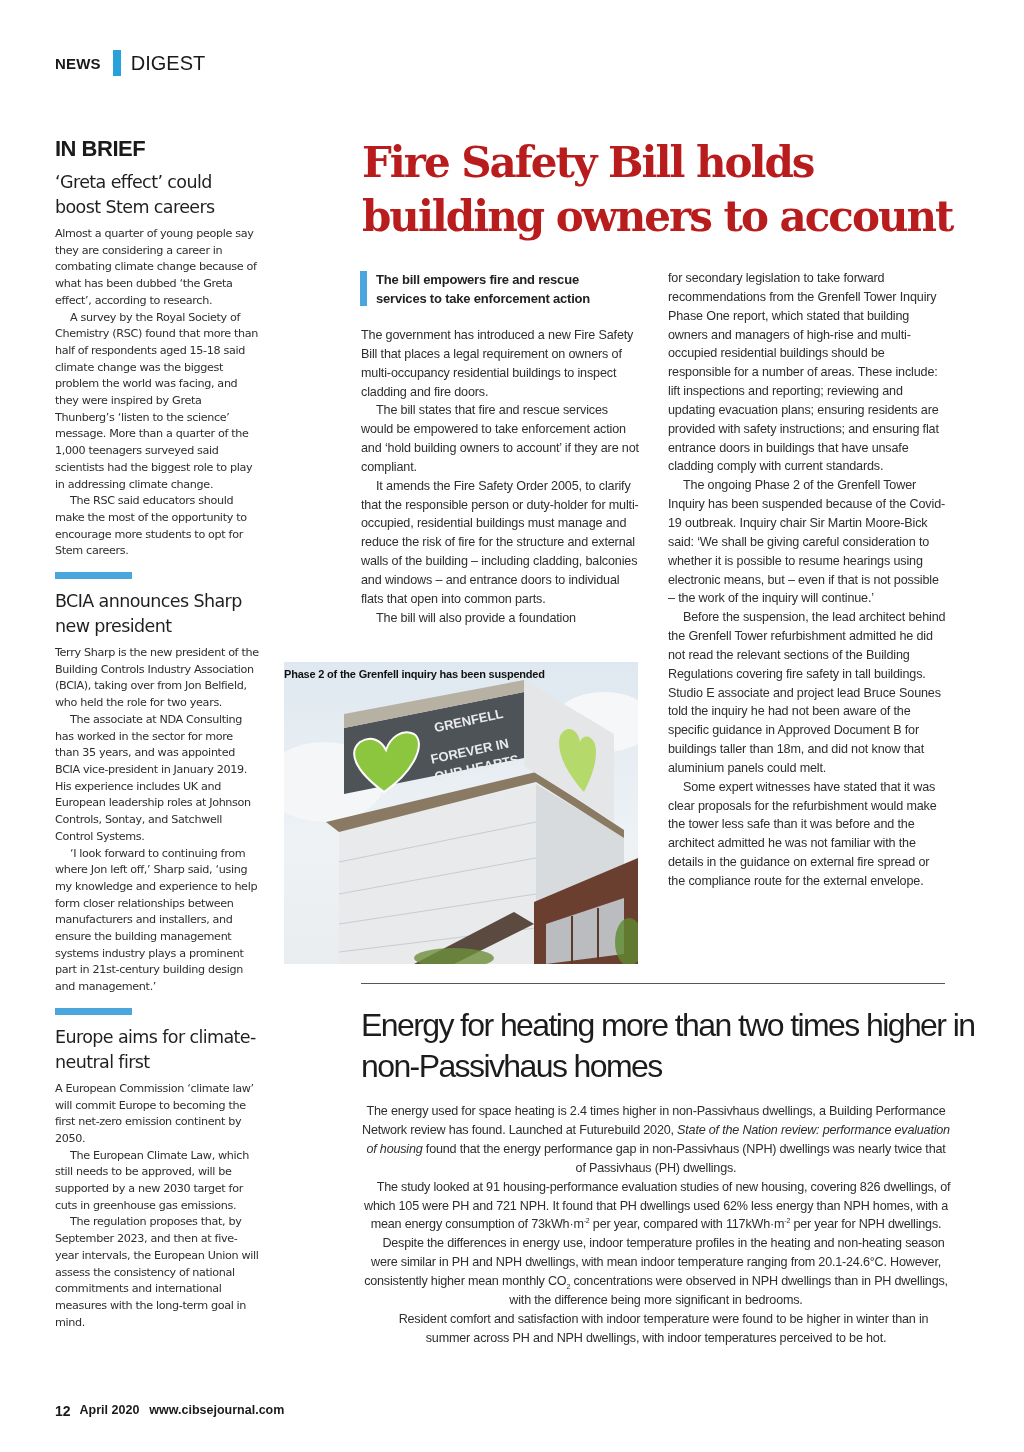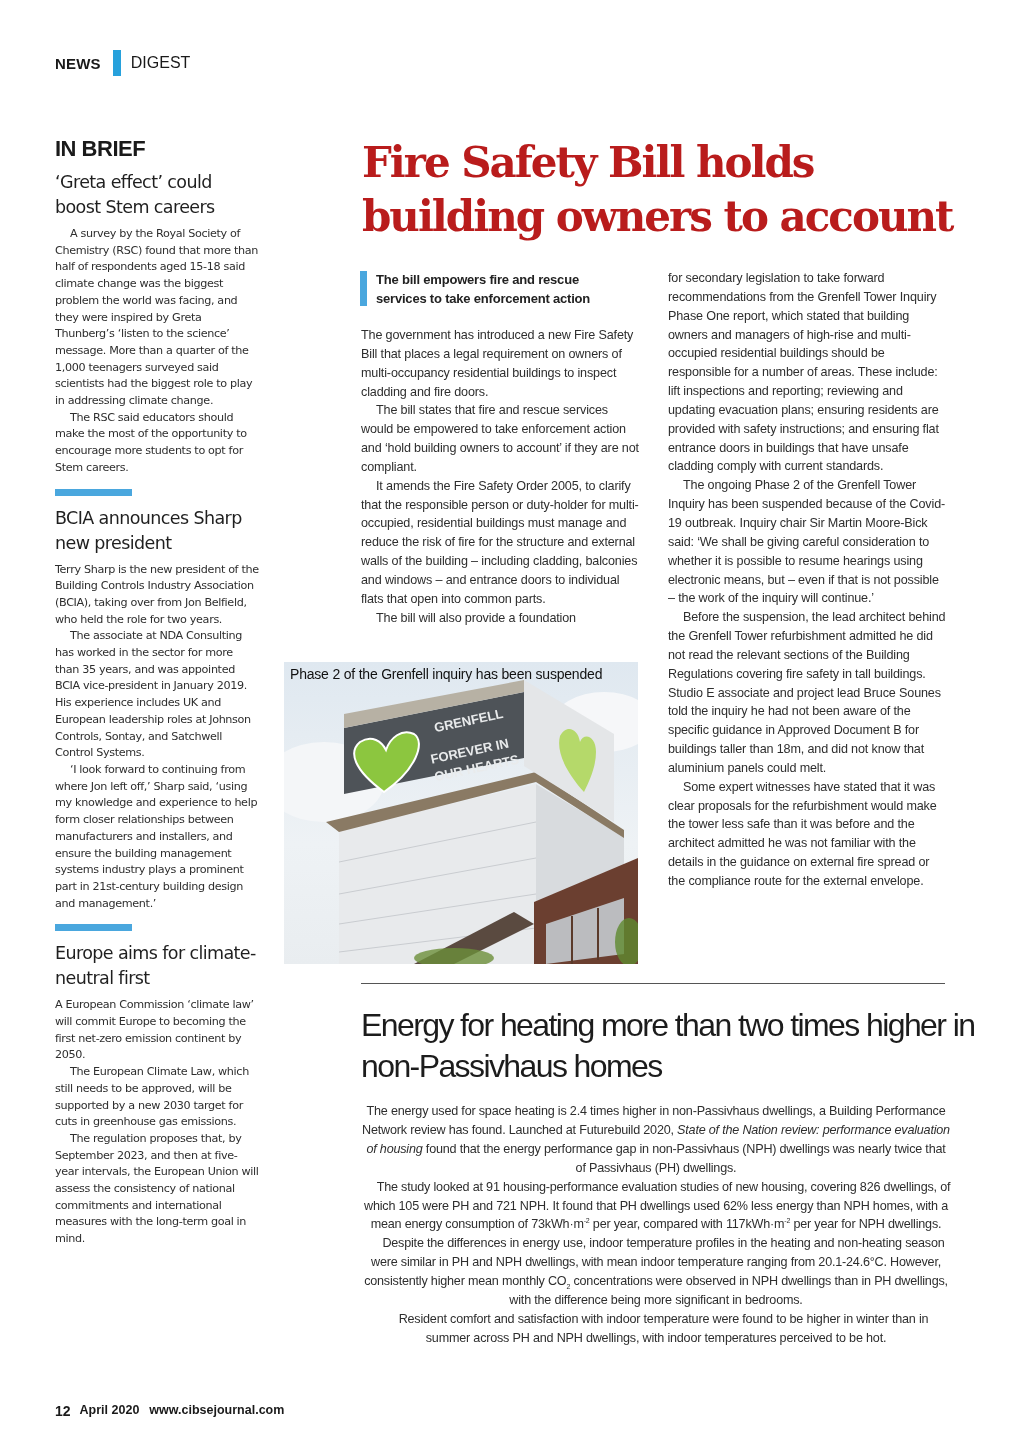--- a/index.html
+++ b/index.html
@@ -1,21 +1,21 @@
 <!DOCTYPE html>
 <html><head>
 <meta charset="utf-8">
 <style>
   html, body { margin:0; padding:0; background:#ffffff; }
   body { width:1024px; height:1452px; position:relative; overflow:hidden; color:#2b2b2b; font-family:"Liberation Sans", sans-serif; }
 
   .header { position:absolute; left:55px; top:51px; height:24px; display:flex; align-items:center; }
   .header .news { font-family:"Liberation Sans", sans-serif; font-weight:bold; font-size:15px; color:#1a1a1a; letter-spacing:0.2px; }
   .header .bar { width:8px; height:26px; background:#27a1dc; margin:0 10px 0 12px; }
-  .header .digest { font-size:16px; color:#1a1a1a; }
+  .header .digest { font-size:20px; color:#1a1a1a; }
 
   
   .brief { position:absolute; left:55px; top:136px; width:205px; font-family:"DejaVu Sans", sans-serif; }
   .brief .inbrief { font-family:"Liberation Sans", sans-serif; font-weight:bold; font-size:22px; color:#1a1a1a; letter-spacing:-0.5px; margin:0 0 8px 0; line-height:26px; }
   .brief h3 { font-family:"DejaVu Sans", sans-serif; font-weight:normal; font-size:17.5px; line-height:25px; margin:0 0 6px 0; color:#1f1f1f; letter-spacing:-0.6px; }
   .brief p { margin:0; font-size:11.2px; line-height:16.7px; color:#2e2e2e; letter-spacing:-0.35px; }
   .brief p.indent { text-indent:15px; }
   .brief .rule { width:77px; height:7px; background:#4aa7de; margin:12px 0 10px 0; }
   .brief .story { margin:0; }
 
@@ -25,21 +25,21 @@
   .standfirst .sbar { width:7px; height:35px; background:#4aa7de; margin-right:9px; margin-top:1px; flex:none; }
   .standfirst .stext { font-family:"Liberation Sans", sans-serif; font-weight:bold; font-size:13px; line-height:19px; color:#222; letter-spacing:-0.2px; }
 
   .col { position:absolute; font-family:"Liberation Sans", sans-serif; font-size:12.6px; line-height:18.85px; color:#2e2e2e; letter-spacing:-0.15px; }
   .col p { margin:0; }
   .col p.indent { text-indent:15px; }
   .col1 { left:361px; top:326px; width:280px; }
   .col2 { left:668px; top:269px; width:280px; }
 
   .photo { position:absolute; left:284px; top:662px; width:354px; height:302px; overflow:hidden; background:linear-gradient(180deg,#dfe8f0 0%,#eef2f5 60%,#e9edf0 100%); }
-  .photo .caption { position:absolute; left:6px; top:5px; font-family:"Liberation Sans", sans-serif; font-weight:normal; font-size:14px; line-height:14px; color:#111; letter-spacing:-0.2px; z-index:5; }
+  .photo .caption { position:absolute; left:0; top:5px; font-family:"Liberation Sans", sans-serif; font-weight:bold; font-size:11px; line-height:14px; color:#111; letter-spacing:-0.2px; z-index:5; }
   .photo svg { position:absolute; left:0; top:0; }
 
   .divider { position:absolute; left:361px; top:983px; width:584px; height:1px; background:#555; }
 
   .sec-title { position:absolute; left:361px; top:1005px; width:620px; font-family:Liberation Sans, sans-serif; font-weight:normal; font-size:32px; line-height:41px; color:#1c1c1c; letter-spacing:-1.6px; margin:0; }
   .sec-body { position:absolute; left:361px; top:1102px; width:590px; font-family:"Liberation Sans", sans-serif; font-size:12.6px; line-height:18.9px; color:#2e2e2e; letter-spacing:-0.2px;text-align:center; }
   .sec-body p { margin:0; }
   .sec-body p.indent { text-indent:15px; }
   .sec-body em { font-style:italic; }
   .sec-body sup { font-size:7px; vertical-align:super; line-height:0; }
@@ -57,20 +57,21 @@
   <span class="news">NEWS</span>
   <span class="bar"></span>
   <span class="digest">DIGEST</span>
 </div>
 
 <div class="brief">
   <div class="inbrief">IN BRIEF</div>
 
   <div class="story">
     <h3>‘Greta effect’ could boost Stem careers</h3>
+    <p>Almost a quarter of young people say they are considering a career in combating climate change because of what has been dubbed ‘the Greta effect’, according to research.</p>
     <p class="indent">A survey by the Royal Society of Chemistry (RSC) found that more than half of respondents aged 15-18 said climate change was the biggest problem the world was facing, and they were inspired by Greta Thunberg’s ‘listen to the science’ message. More than a quarter of the 1,000 teenagers surveyed said scientists had the biggest role to play in addressing climate change.</p>
     <p class="indent">The RSC said educators should make the most of the opportunity to encourage more students to opt for Stem careers.</p>
   </div>
   <div class="rule"></div>
 
   <div class="story">
     <h3>BCIA announces Sharp new president</h3>
     <p>Terry Sharp is the new president of the Building Controls Industry Association (BCIA), taking over from Jon Belfield, who held the role for two years.</p>
     <p class="indent">The associate at NDA Consulting has worked in the sector for more than 35 years, and was appointed BCIA vice-president in January 2019. His experience includes UK and European leadership roles at Johnson Controls, Sontay, and Satchwell Control Systems.</p>
     <p class="indent">‘I look forward to continuing from where Jon left off,’ Sharp said, ‘using my knowledge and experience to help form closer relationships between manufacturers and installers, and ensure the building management systems industry plays a prominent part in 21st-century building design and management.’</p>

